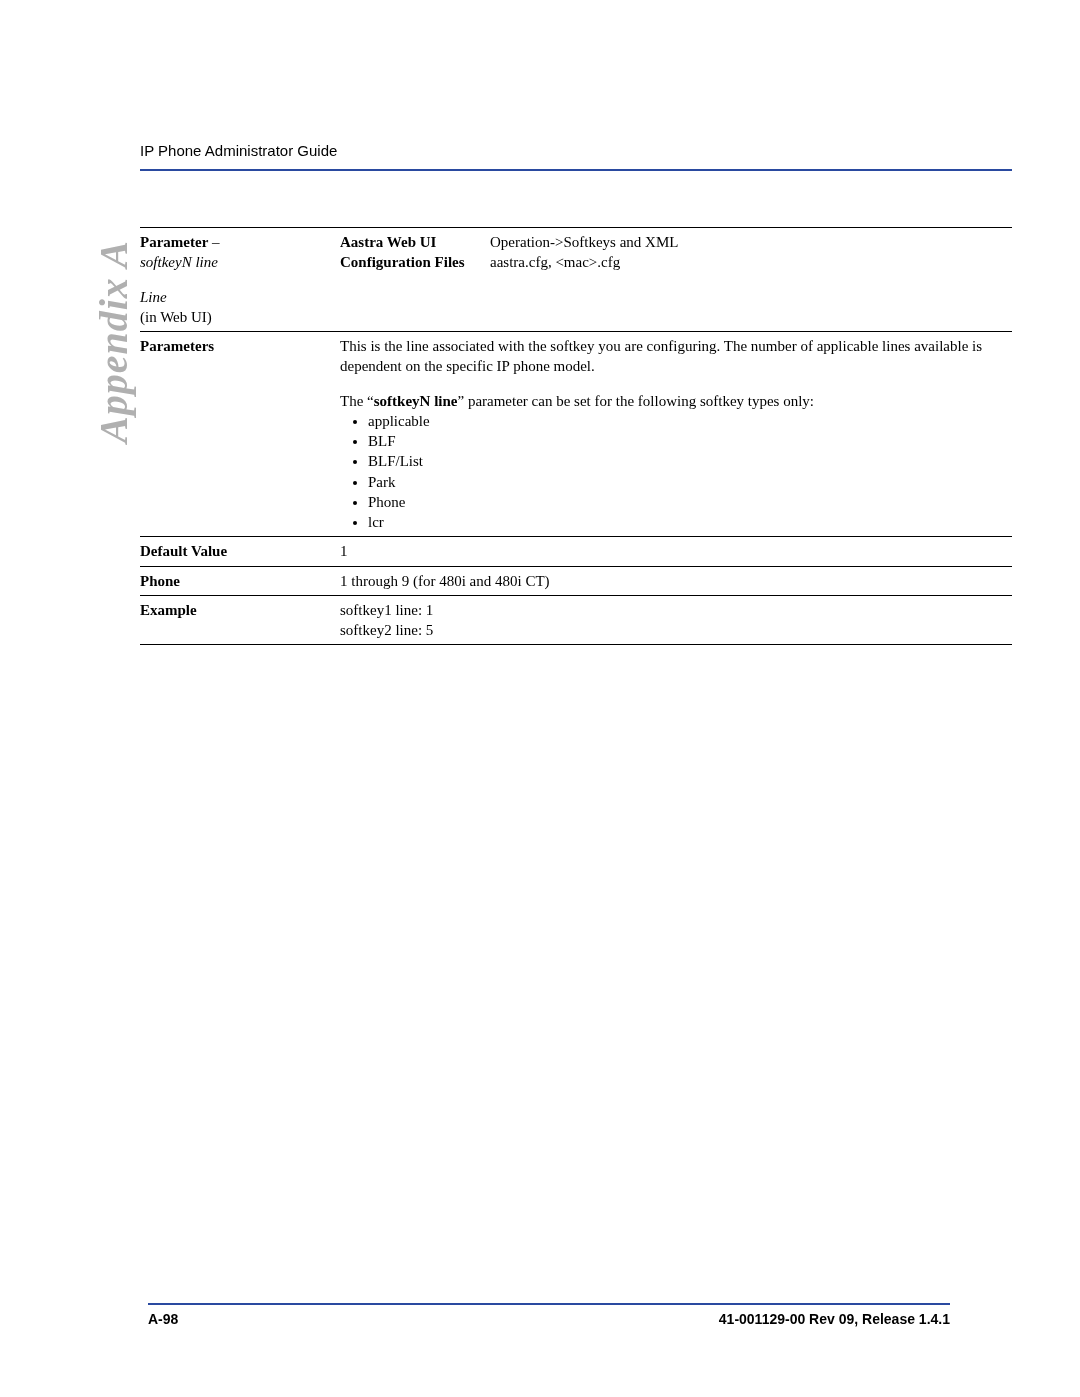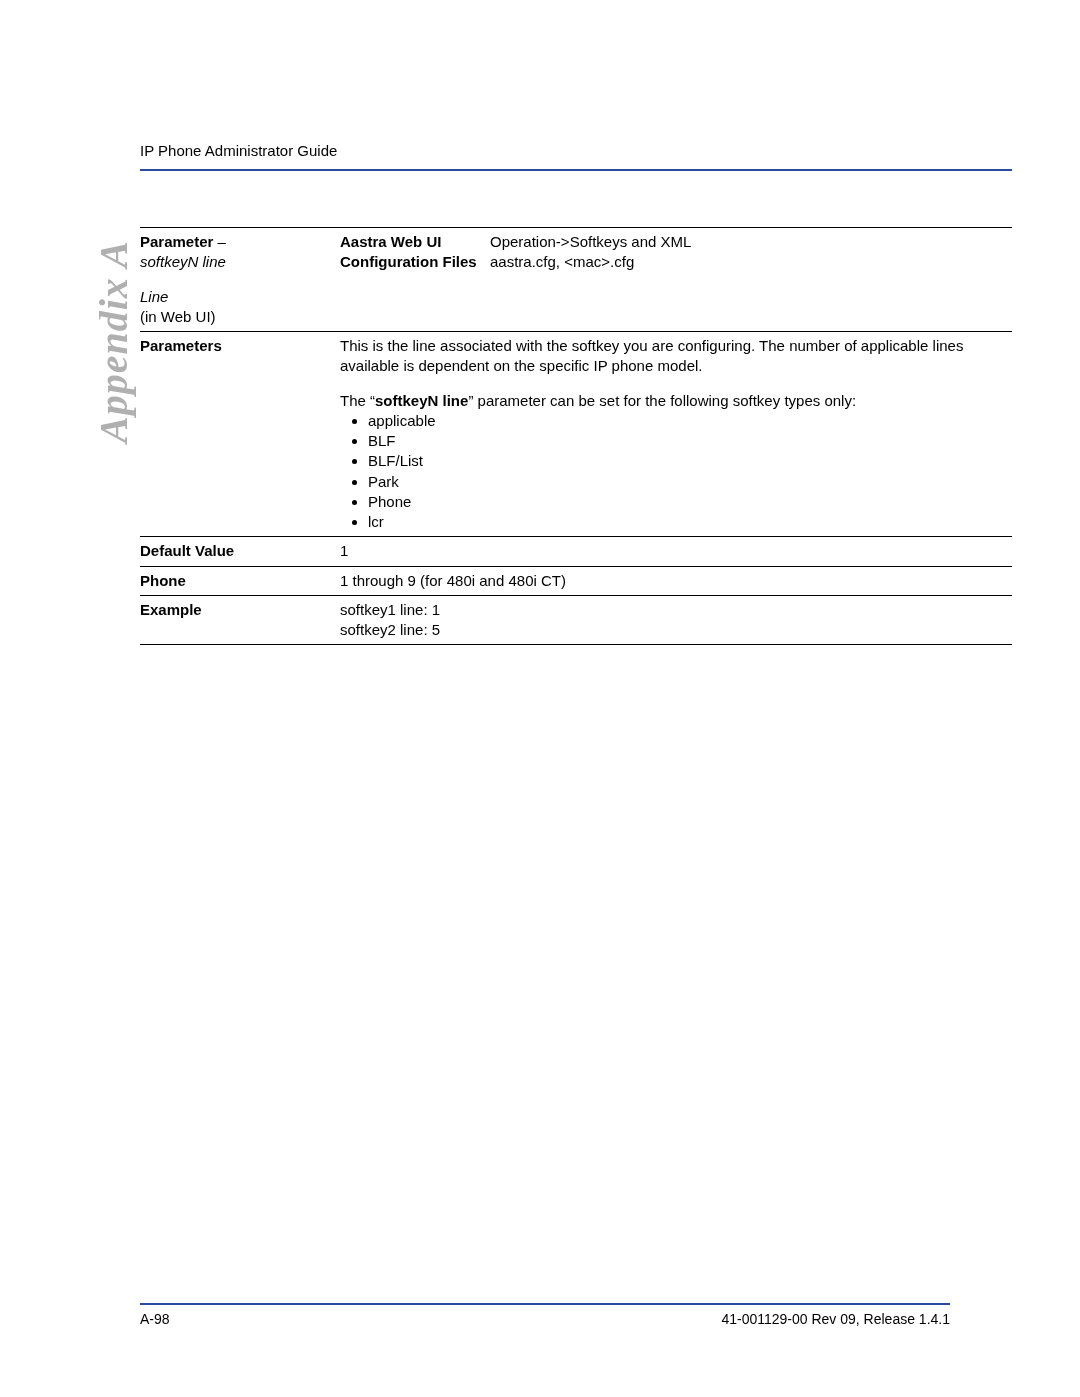--- a/index.html
+++ b/index.html
@@ -38,20 +38,21 @@
     font-size: 40px;
     color: #b0b0b0;
     letter-spacing: 1px;
     white-space: nowrap;
   }
   .param-table {
     width: 100%;
     border-collapse: collapse;
     margin-top: 56px;
     table-layout: fixed;
+    font-family: Liberation Serif, serif;
   }
   .param-table td {
     vertical-align: top;
     padding: 4px 6px 4px 0;
     font-size: 15px;
     line-height: 1.35;
   }
   .col-label { width: 200px; }
   .col-k2    { width: 150px; }
   .col-v2    { width: auto; }
@@ -63,23 +64,24 @@
   ul.bullets {
     margin: 0;
     padding-left: 28px;
   }
   ul.bullets li {
     margin: 0;
     padding: 0;
   }
   .footer {
     position: absolute;
-    left: 140px;
+    left: 148px;
     right: 130px;
     bottom: 70px;
+    font-weight: bold;
   }
   .footer-rule {
     border: none;
     border-top: 2px solid #2a4aa0;
     margin: 0 0 6px 0;
   }
   .footer-row {
     display: flex;
     justify-content: space-between;
     font-size: 14px;

